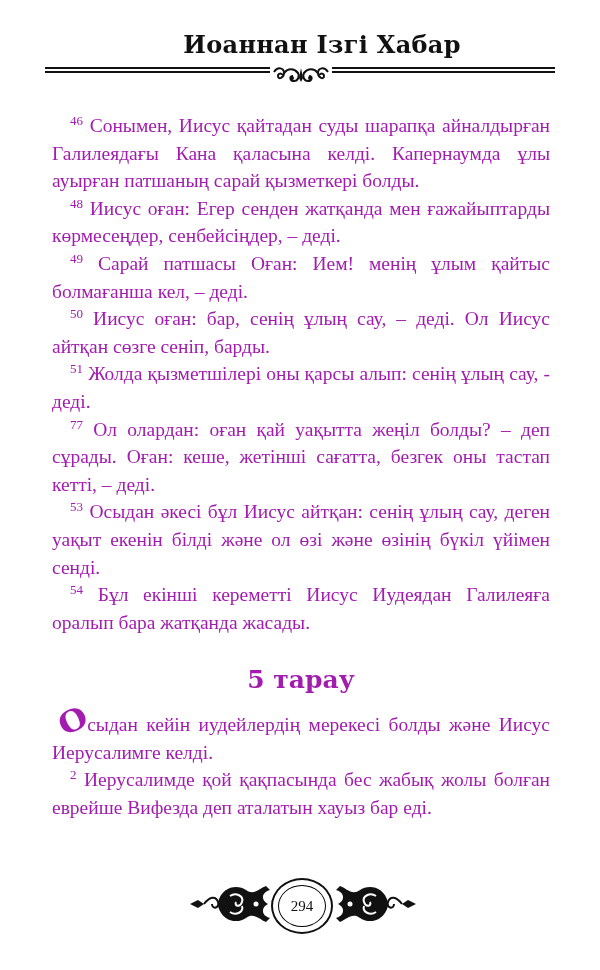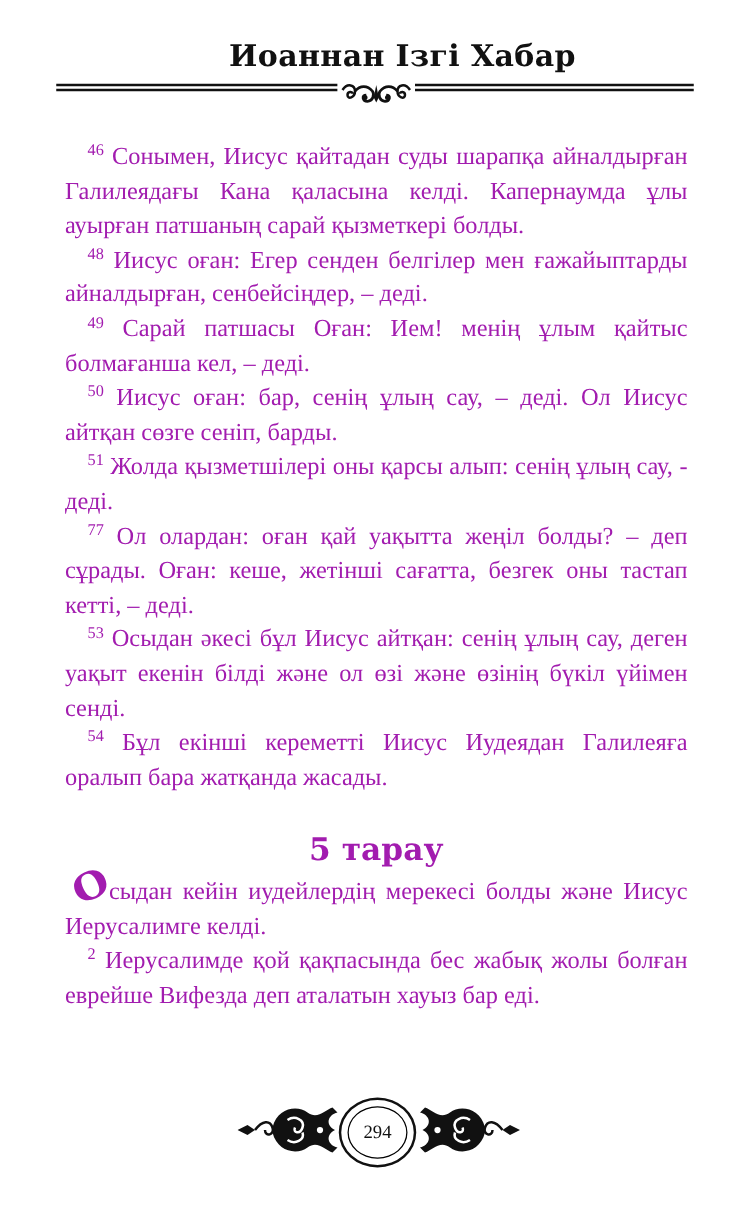--- a/index.html
+++ b/index.html
@@ -13,21 +13,21 @@
   .rule2 { top: 71px; height: 1.5px; left: 45px; width: 433px; }
   .ornament-top { position: absolute; left: 270px; top: 64px; width: 62px; height: 24px; background:#fff; }
   .body-text {
     position: absolute; left: 52px; top: 112px; width: 498px;
     font-family: "Liberation Serif", serif; font-size: 19.5px; line-height: 27.6px; text-align: justify; color: #a21caf;
   }
   .verse { text-indent: 18px; margin: 0; }
   .verse sup { font-size: 13px; vertical-align: 7px; line-height: 0; }
   .chapter-title {
     text-align: center; font-family: "DejaVu Serif", serif; font-weight: bold; font-size: 25px;
-    margin: 29px 0 5px 0; line-height: 30px;
+    margin: 29px 0 16px 0; line-height: 30px;
   }
   .dropcap {
     font-family: "DejaVu Serif", serif; font-weight: bold; font-size: 30px; line-height: 20px;
     display: inline-block; transform: rotate(-25deg) scaleX(1.1); margin-right: 1px; text-indent: 0;
   }
   .first-para { text-indent: 8px; margin: 0; }
   .footer { position: absolute; left: 190px; top: 878px; width: 220px; height: 62px; }
   .page-oval {
     position: absolute; left: 81px; top: 0; width: 58px; height: 52px; border: 2px solid #111; border-radius: 50%;
     background: #fff;
@@ -52,21 +52,21 @@
     <path d="M58 8 C54 2, 48 4, 48 9 C48 14, 54 16, 54 12 C54 9, 50 9, 50 11" stroke="#111" stroke-width="2" fill="none"></path>
     <path d="M48 9 C44 4, 38 4, 34 9 C32 12, 34 17, 38 17 C42 17, 43 12, 39 12" stroke="#111" stroke-width="2.2" fill="none"></path>
     <path d="M31 4 L29 14 L31 18 L33 14 Z" fill="#111"></path>
     <circle cx="22" cy="14" r="2" fill="#111"></circle>
     <circle cx="40" cy="14" r="2" fill="#111"></circle>
   </svg>
 </div>
 
 <div class="body-text">
   <p class="verse"><sup>46</sup> <span>Сонымен, Иисус қайтадан суды шарапқа айналдырған Галилеядағы Кана қаласына келді. Капернаумда ұлы ауырған патшаның сарай қызметкері болды.</span></p>
-  <p class="verse"><sup>48</sup> <span>Иисус оған: Егер сенден белгілер мен ғажайыптарды айналдырған, сенбейсіңдер, – деді.</span></p>
+  <p class="verse"><sup>48</sup> <span>Иисус оған: Егер сенден жатқанда мен ғажайыптарды көрмесеңдер, сенбейсіңдер, – деді.</span></p>
   <p class="verse"><sup>49</sup> <span>Сарай патшасы Оған: Ием! менің ұлым қайтыс болмағанша кел, – деді.</span></p>
   <p class="verse"><sup>50</sup> <span>Иисус оған: бар, сенің ұлың сау, – деді. Ол Иисус айтқан сөзге сеніп, барды.</span></p>
   <p class="verse"><sup>51</sup> <span>Жолда қызметшілері оны қарсы алып: сенің ұлың сау, - деді.</span></p>
   <p class="verse"><sup>77</sup> <span>Ол олардан: оған қай уақытта жеңіл болды? – деп сұрады. Оған: кеше, жетінші сағатта, безгек оны тастап кетті, – деді.</span></p>
   <p class="verse"><sup>53</sup> <span>Осыдан әкесі бұл Иисус айтқан: сенің ұлың сау, деген уақыт екенін білді және ол өзі және өзінің бүкіл үйімен сенді.</span></p>
   <p class="verse"><sup>54</sup> <span>Бұл екінші кереметті Иисус Иудеядан Галилеяға оралып бара жатқанда жасады.</span></p>
 
   <div class="chapter-title">5 тарау</div>
 
   <p class="first-para"><span class="dropcap">О</span><span>сыдан кейін иудейлердің мерекесі болды және Иисус Иерусалимге келді.</span></p>

